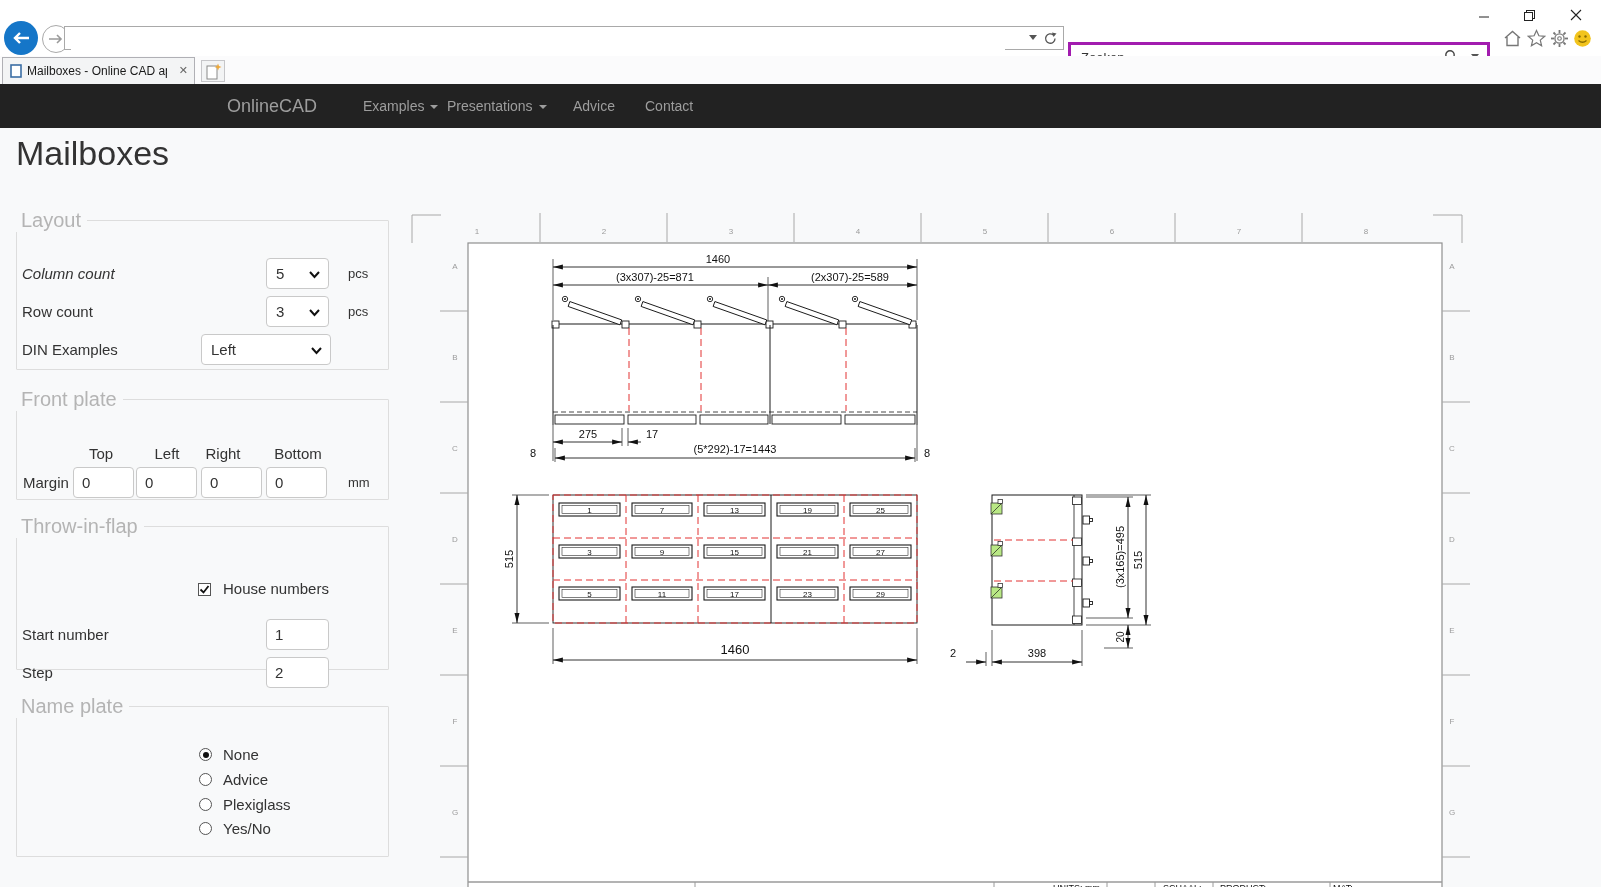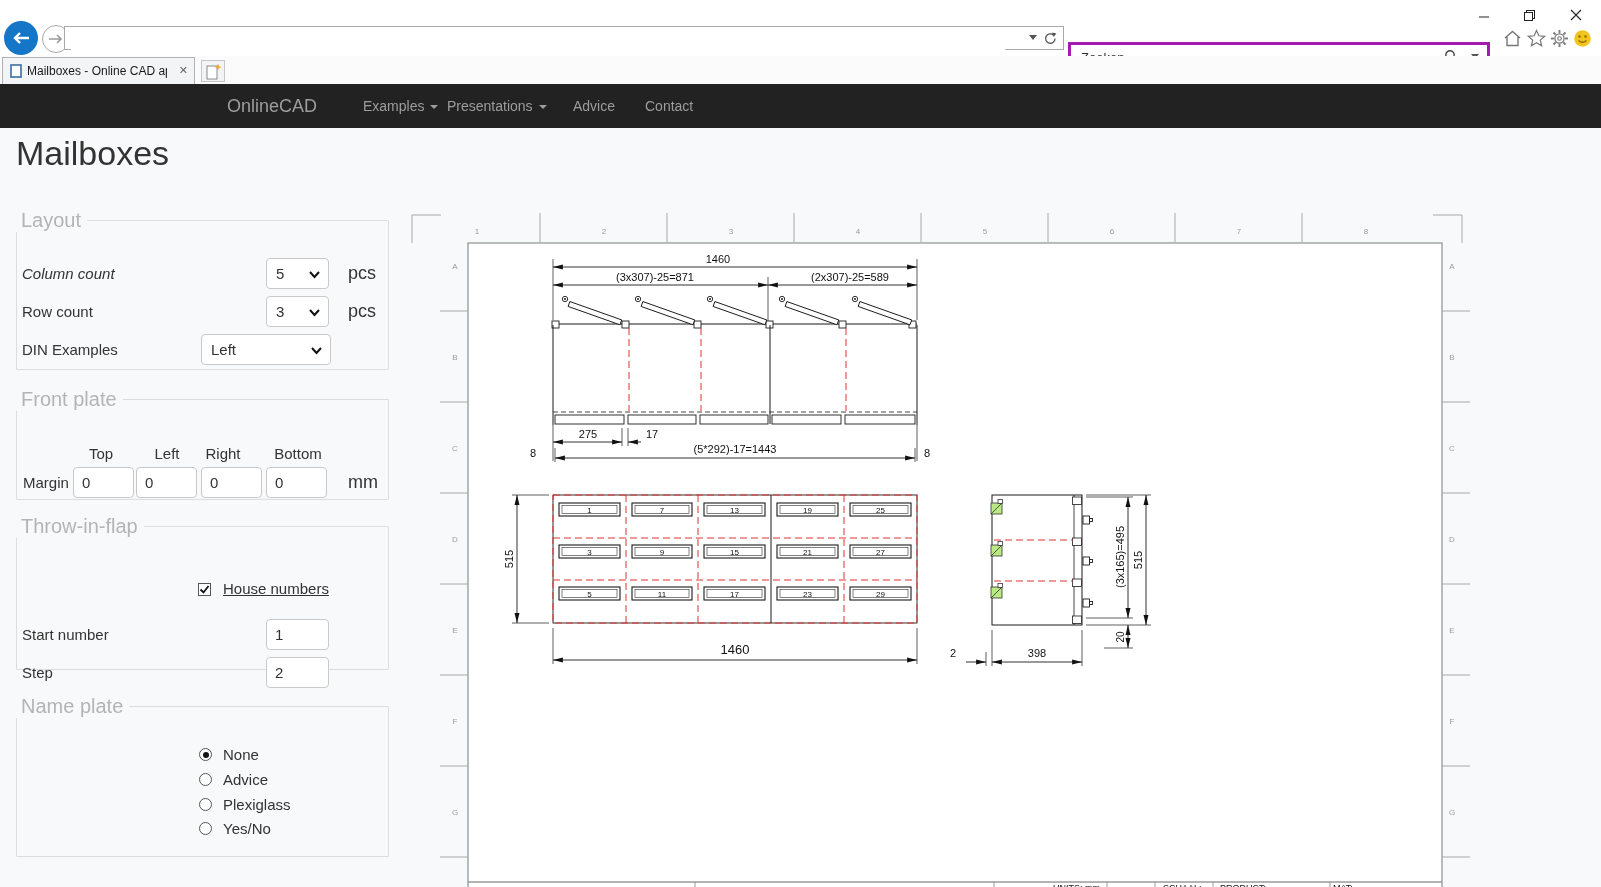--- a/index.html
+++ b/index.html
@@ -24,21 +24,21 @@
   .brand{position:absolute;left:227px;top:0;height:44px;line-height:44px;font-size:18px;color:#9d9d9d;}
   .navitem{position:absolute;top:0;height:44px;line-height:44px;font-size:14px;color:#9d9d9d;cursor:pointer;white-space:nowrap;}
   .caret{display:inline-block;width:0;height:0;margin-left:6px;vertical-align:middle;border-left:4px solid transparent;border-right:4px solid transparent;border-top:4px solid #9d9d9d;}
   
   .content{position:absolute;left:0;top:128px;width:1601px;height:759px;background:#f8f9fa;}
   h1.pagetitle{position:absolute;left:16px;top:6px;margin:0;font-size:34px;font-weight:400;color:#333;}
   fieldset.panel{position:absolute;left:16px;width:371px;margin:0;padding:0;border:1px solid #ddd;border-radius:1px;}
   fieldset.panel legend{font-size:20px;color:#b4b4b4;padding:0 6px;margin-left:-2px;}
   .flabel{position:absolute;font-size:15px;color:#333;line-height:31px;white-space:nowrap;}
   .hlabel{position:absolute;font-size:15px;color:#333;line-height:26px;transform:translateX(-50%);white-space:nowrap;}
-  .unit{position:absolute;font-size:18px;color:#333;line-height:31px;}
+  .unit{position:absolute;font-size:13px;color:#333;line-height:31px;}
   .sel{position:absolute;height:31px;border:1px solid #c9c9c9;border-radius:4px;background:#fff;box-sizing:border-box;cursor:pointer;}
   .sel .val{position:absolute;left:9px;top:0;line-height:29px;font-size:15px;color:#333;}
   .sel svg{position:absolute;right:8px;top:12px;}
   input.tin{position:absolute;height:31px;border:1px solid #c9c9c9;border-radius:4px;background:#fff;box-sizing:border-box;font:15px "Liberation Sans",sans-serif;color:#333;padding:0 0 0 8px;outline:none;}
   .cbox{position:absolute;width:13px;height:13px;background:#fff;border:1px solid #555;box-sizing:border-box;cursor:pointer;}
   .rad{position:absolute;width:13px;height:13px;border:1px solid #555;border-radius:50%;background:#fff;box-sizing:border-box;cursor:pointer;}
   .rad .dot{position:absolute;left:2.5px;top:2.5px;width:6px;height:6px;border-radius:50%;background:#111;}
   .olabel{position:absolute;font-size:15px;color:#333;line-height:26px;white-space:nowrap;}
   
   svg text{font-family:"Liberation Sans",sans-serif;fill:#111;}
@@ -197,21 +197,21 @@
     <span class="unit" style="left:331px;top:56px;">mm</span>
   </fieldset>
 
   <fieldset class="panel" style="top:515px;height:153px;">
     <legend>Throw-in-flap</legend>
     <div class="cbox" style="left:181px;top:45px;">
       <svg width="11" height="11" style="position:absolute;left:0;top:0;">
           <polyline points="1.5,5.5 4.5,8.5 9.5,2" stroke="#111" stroke-width="1.8" fill="none"></polyline>
         </svg>
     </div>
-    <span class="olabel" style="left:206px;top:38px;text-decoration:underline;">House numbers</span>
+    <span class="olabel" style="left:206px;top:38px;">House numbers</span>
     <span class="flabel" style="left:5px;top:81px;">Start number</span>
     <input class="tin" style="left: 249px; top: 81px; width: 63px;" value="1">
     <span class="flabel" style="left:5px;top:119px;">Step</span>
     <input class="tin" style="left: 249px; top: 119px; width: 63px;" value="2">
   </fieldset>
 
   <fieldset class="panel" style="top:695px;height:160px;">
     <legend>Name plate</legend>
     <div class="rad" style="left:182px;top:30px;">
         <div class="dot"></div>

